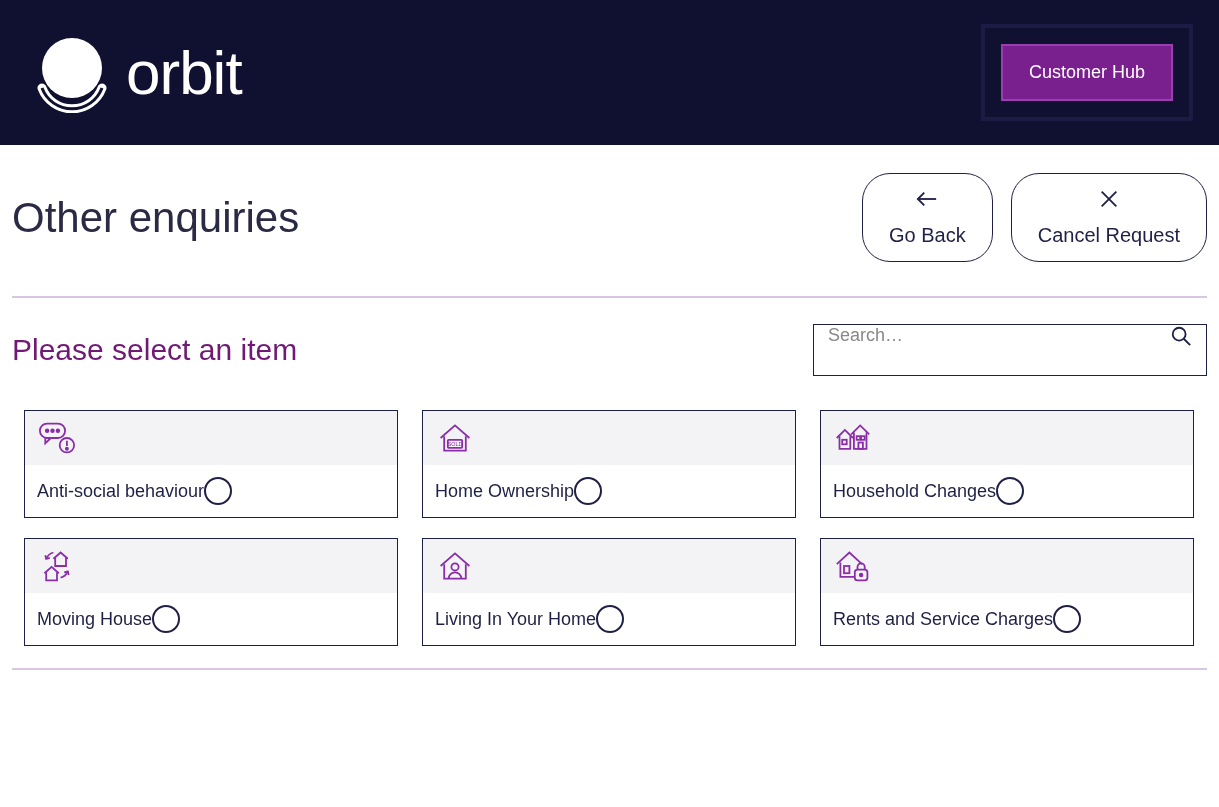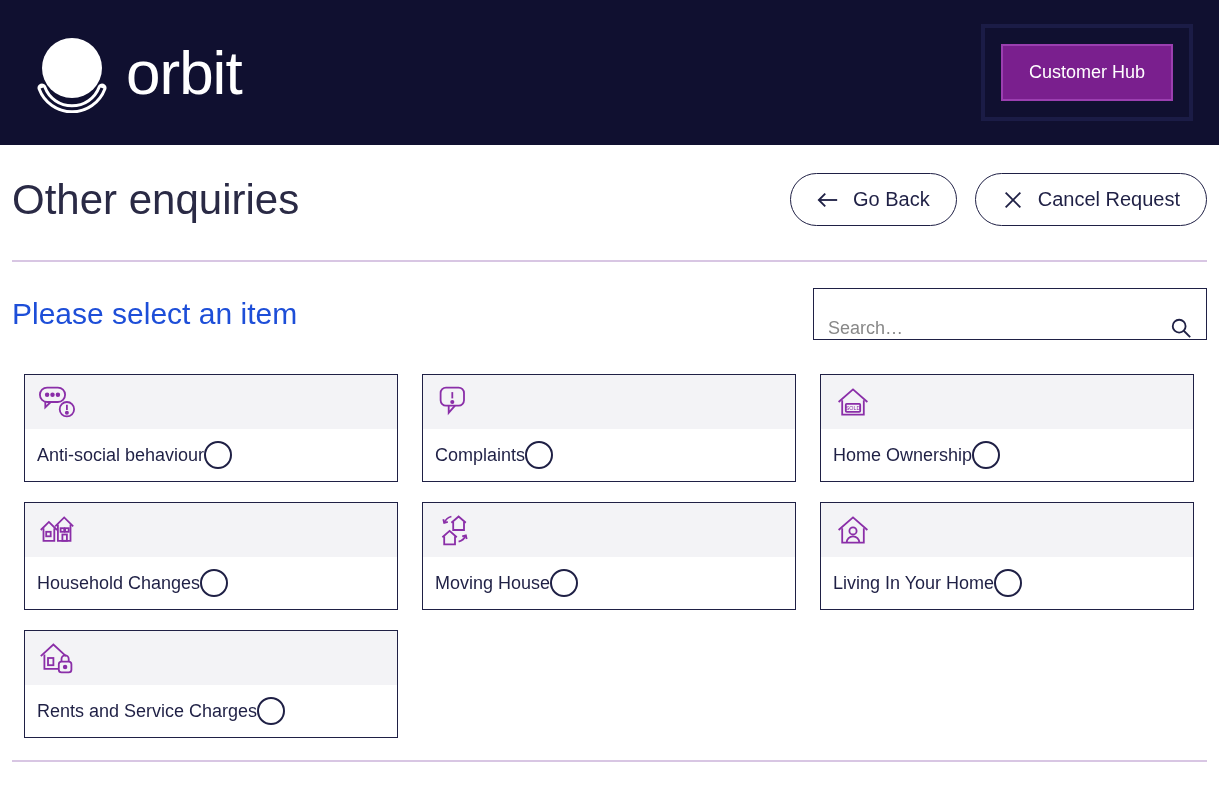--- a/index.html
+++ b/index.html
@@ -56,40 +56,41 @@
     background: #fff;
     border: 1px solid #1f2045;
     border-radius: 28px;
     font-size: 20px;
     color: #1f2045;
     padding: 14px 26px;
     display: flex;
     align-items: center;
     gap: 14px;
     cursor: pointer;
+    flex-direction: column;
   }
   .pill-btn svg { width: 22px; height: 22px; }
 
   .hr { height: 2px; background: #d8c6e3; border: none; margin-bottom: 26px; }
   .hr2 { height: 2px; background: #d8c6e3; border: none; margin-top: 22px; }
 
   .sub-row {
     display: flex;
     justify-content: space-between;
     align-items: center;
     margin-bottom: 34px;
   }
   .sub-title {
     font-size: 30px;
     font-weight: 400;
-    color: #1d4ed8;
+    color: #701a75;
   }
   .search-box {
     display: flex;
-    align-items: flex-end;
+    align-items: flex-start;
     border: 1px solid #1f2045;
     width: 394px;
     height: 52px;
     padding: 0 14px;
   }
   .search-box input {
     border: none;
     outline: none;
     flex: 1;
     font-size: 18px;
@@ -200,34 +201,20 @@
           <line x1="33" y1="23" x2="33" y2="29"></line>
           <circle cx="33" cy="32" r="1.2" fill="#8a2ea8"></circle>
         </svg>
       </div>
       <div class="card-bottom">
         <span class="card-label">Anti-social behaviour</span>
         <span class="radio"></span>
       </div>
     </div>
 
-    <div class="card">
-      <div class="card-top">
-        <svg viewBox="0 0 44 40" fill="none" stroke="#8a2ea8" stroke-width="2">
-          <rect x="6" y="4" width="26" height="20" rx="6"></rect>
-          <polyline points="15 24 15 32 22 24"></polyline>
-          <line x1="19" y1="9" x2="19" y2="16"></line>
-          <circle cx="19" cy="20" r="1.3" fill="#8a2ea8"></circle>
-        </svg>
-      </div>
-      <div class="card-bottom">
-        <span class="card-label">Complaints</span>
-        <span class="radio"></span>
-      </div>
-    </div>
 
     <div class="card">
       <div class="card-top">
         <svg viewBox="0 0 44 40" fill="none" stroke="#8a2ea8" stroke-width="2">
           <polyline points="6 20 22 6 38 20"></polyline>
           <polyline points="10 18 10 34 34 34 34 18"></polyline>
           <rect x="14" y="22" width="16" height="9" rx="1"></rect>
           <text x="22" y="29" font-size="6" fill="#8a2ea8" stroke="none" text-anchor="middle" font-family="Arial">SOLD</text>
         </svg>
       </div>

